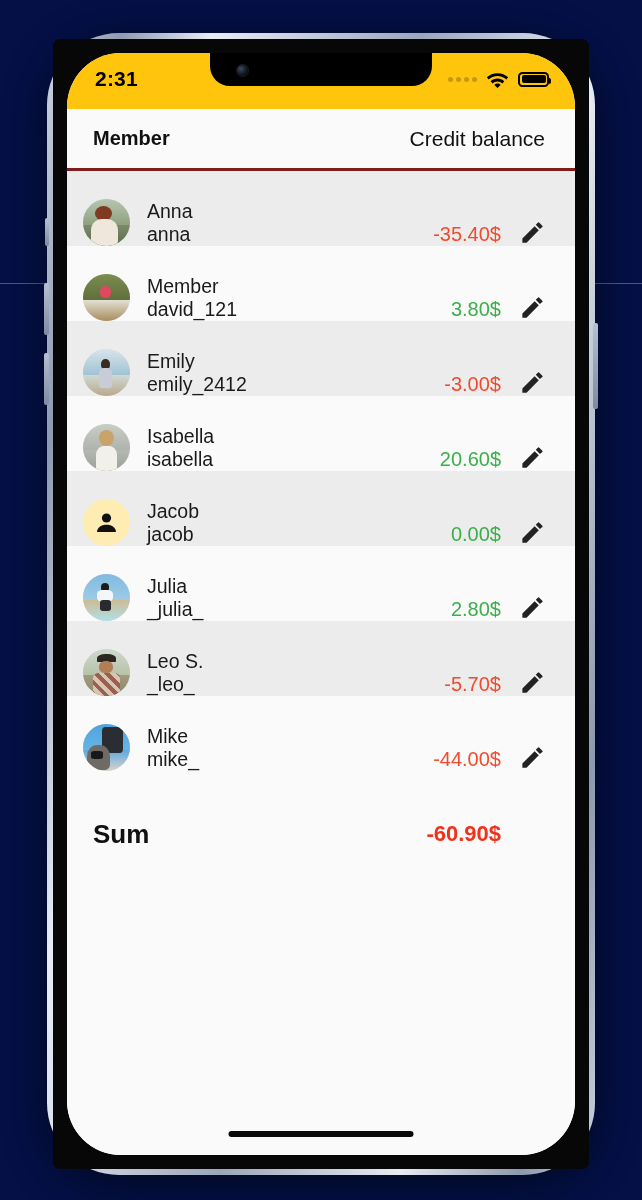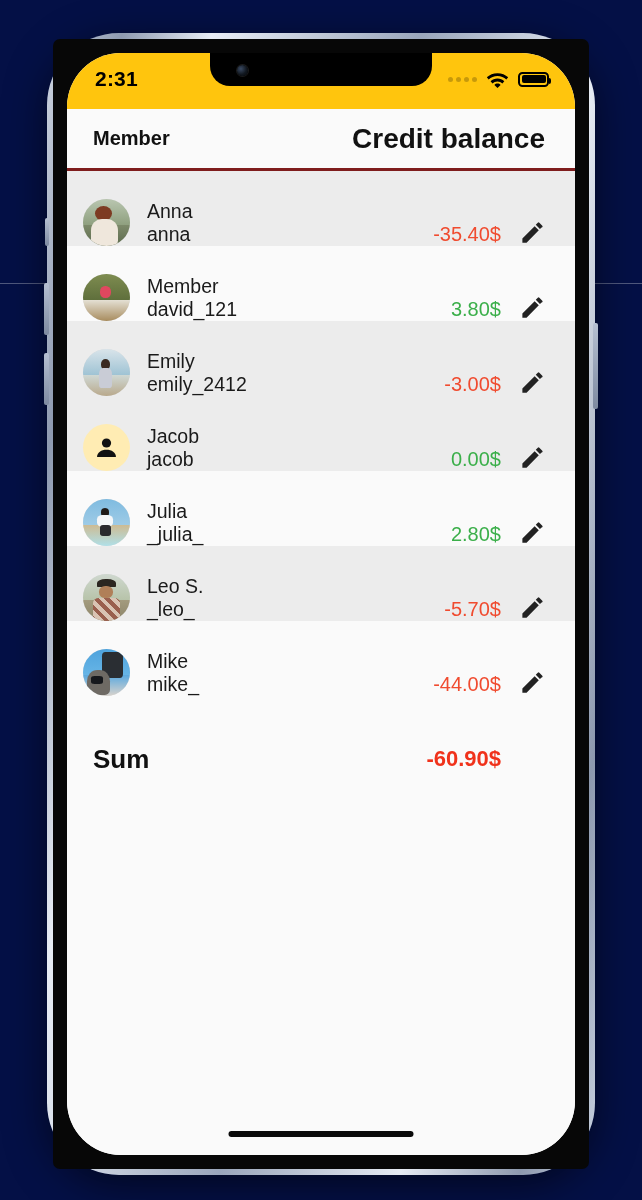--- a/index.html
+++ b/index.html
@@ -89,21 +89,21 @@
   }
   .pdf-btn{width:40px;height:40px;display:flex;align-items:center;justify-content:center;cursor:pointer;flex:0 0 auto;}
 
   
   .list-head{
     display:flex;align-items:center;height:62px;background:#fafafa;
     padding:0 22px 0 26px;box-sizing:border-box;
     border-bottom:3px solid #7f1d1d;
   }
   .lh-member{font-size:20px;font-weight:700;color:#111;}
-  .lh-balance{margin-left:auto;font-size:28px;font-weight:700;color:#111;margin-right:8px;}
+  .lh-balance{margin-left:auto;font-size:21px;font-weight:400;color:#111;margin-right:8px;}
 
   
   .rows{background:#fafafa;}
   .row{
     display:flex;align-items:flex-end;height:75px;
     padding:0 22px 0 16px;box-sizing:border-box;cursor:pointer;
   }
   .row.alt{background:#ececec;}
   .row.plain{background:#fafafa;}
   .avatar{
@@ -237,20 +237,38 @@
               <span class="handle">emily_2412</span>
             </div>
             <div class="amount neg">-3.00$</div>
             <div class="edit-btn">
               <svg width="27" height="27" viewBox="0 0 24 24">
                 <path d="M3 17.3 V21 h3.7 L17.6 10.1 13.9 6.4 Z M20.7 7.3a1 1 0 0 0 0-1.4l-2.6-2.6a1 1 0 0 0-1.4 0l-1.8 1.8 3.7 3.7 1.8-1.5z" fill="#222"></path>
               </svg>
             </div>
           </div>
 
+          <div class="row plain">
+            <div class="avatar">
+              <div class="sky" style="background:linear-gradient(180deg,#c8cdc6,#aeb4ad);"></div>
+              <div class="ground" style="background:linear-gradient(180deg,#b4b9b2,#9aa096);"></div>
+              <div class="figure" style="left:34%;top:12%;width:32%;height:34%;background:#c9a36a;border-radius:50%;"></div>
+              <div class="figure" style="left:28%;top:46%;width:44%;height:54%;background:#f2f0ea;border-radius:36% 36% 16% 16%;"></div>
+            </div>
+            <div class="names">
+              <span class="name">Isabella</span>
+              <span class="handle">isabella</span>
+            </div>
+            <div class="amount pos">20.60$</div>
+            <div class="edit-btn">
+              <svg width="27" height="27" viewBox="0 0 24 24">
+                <path d="M3 17.3 V21 h3.7 L17.6 10.1 13.9 6.4 Z M20.7 7.3a1 1 0 0 0 0-1.4l-2.6-2.6a1 1 0 0 0-1.4 0l-1.8 1.8 3.7 3.7 1.8-1.5z" fill="#222"></path>
+              </svg>
+            </div>
+          </div>
 
           <div class="row alt">
             <div class="avatar avatar-placeholder">
               <svg width="27" height="27" viewBox="0 0 24 24">
                 <circle cx="12" cy="8" r="4.1" fill="#111"></circle>
                 <path d="M3.6 20.5c0-4 3.8-6.4 8.4-6.4s8.4 2.4 8.4 6.4z" fill="#111"></path>
               </svg>
             </div>
             <div class="names">
               <span class="name">Jacob</span>

